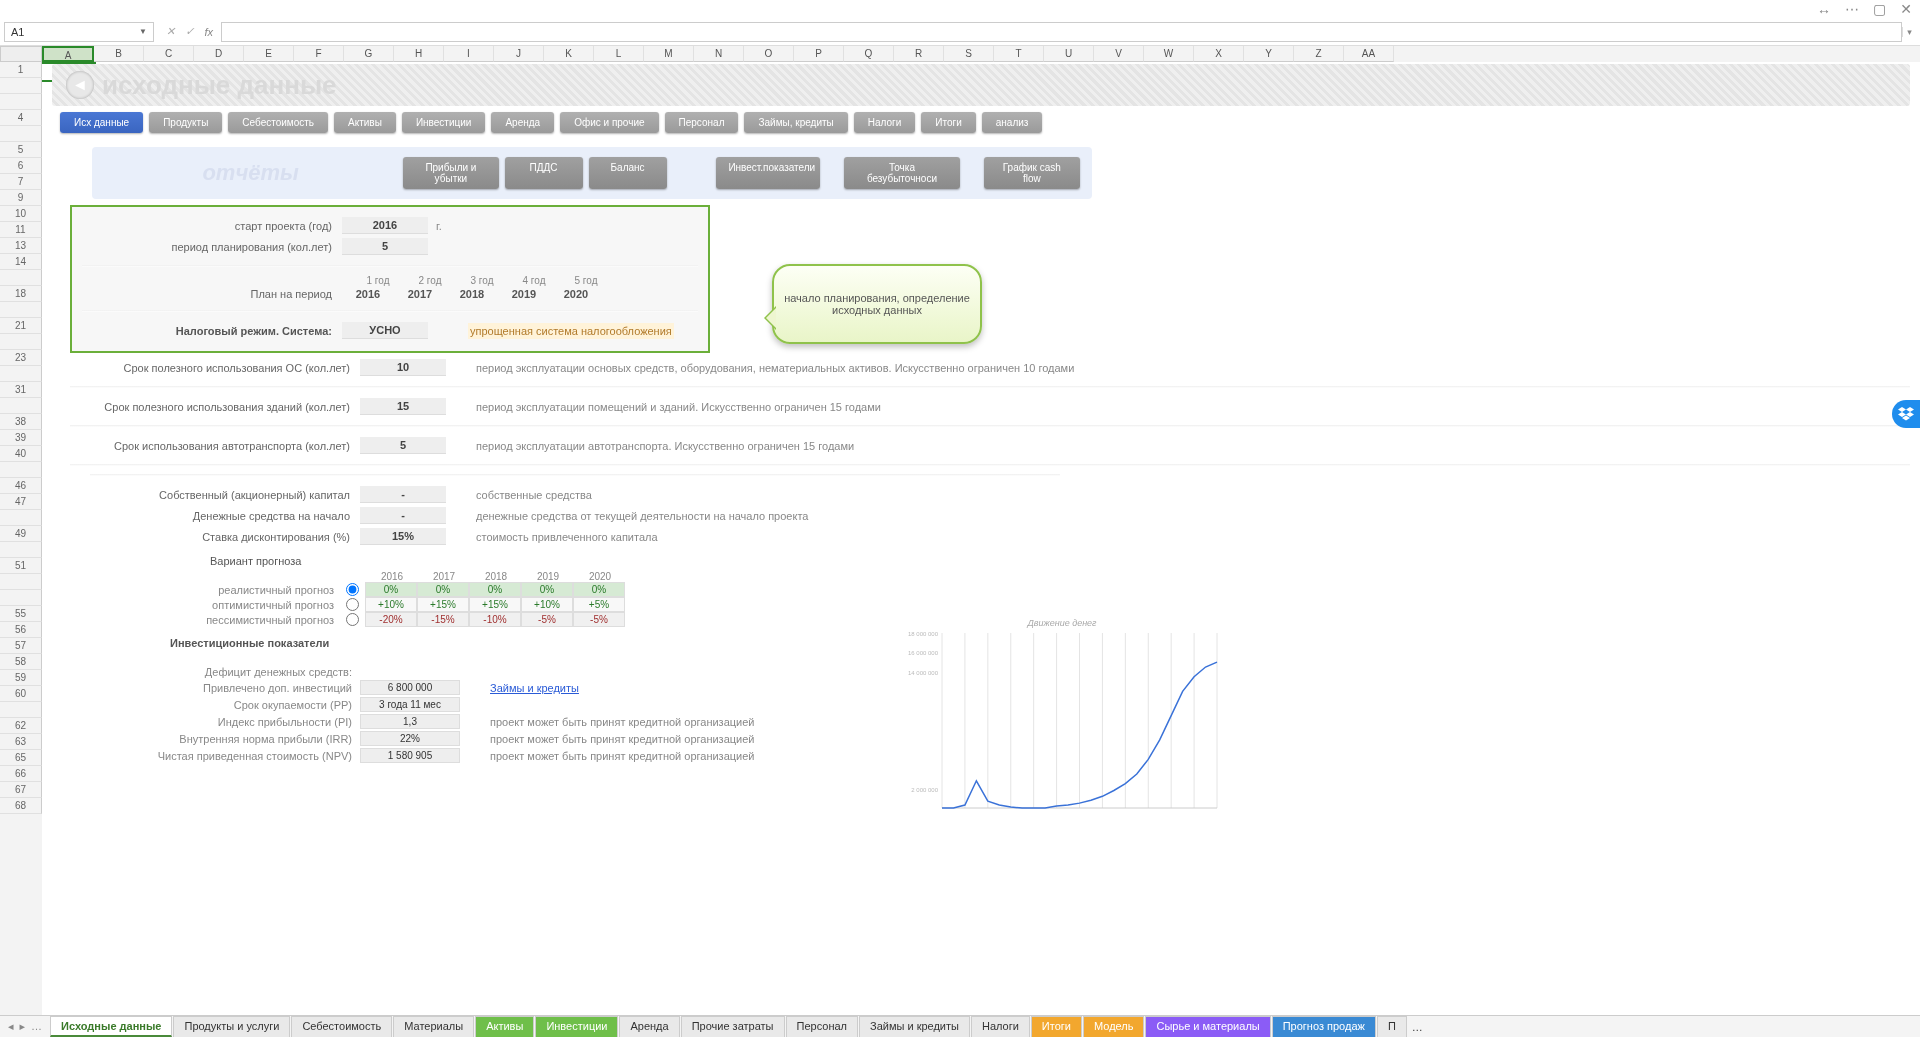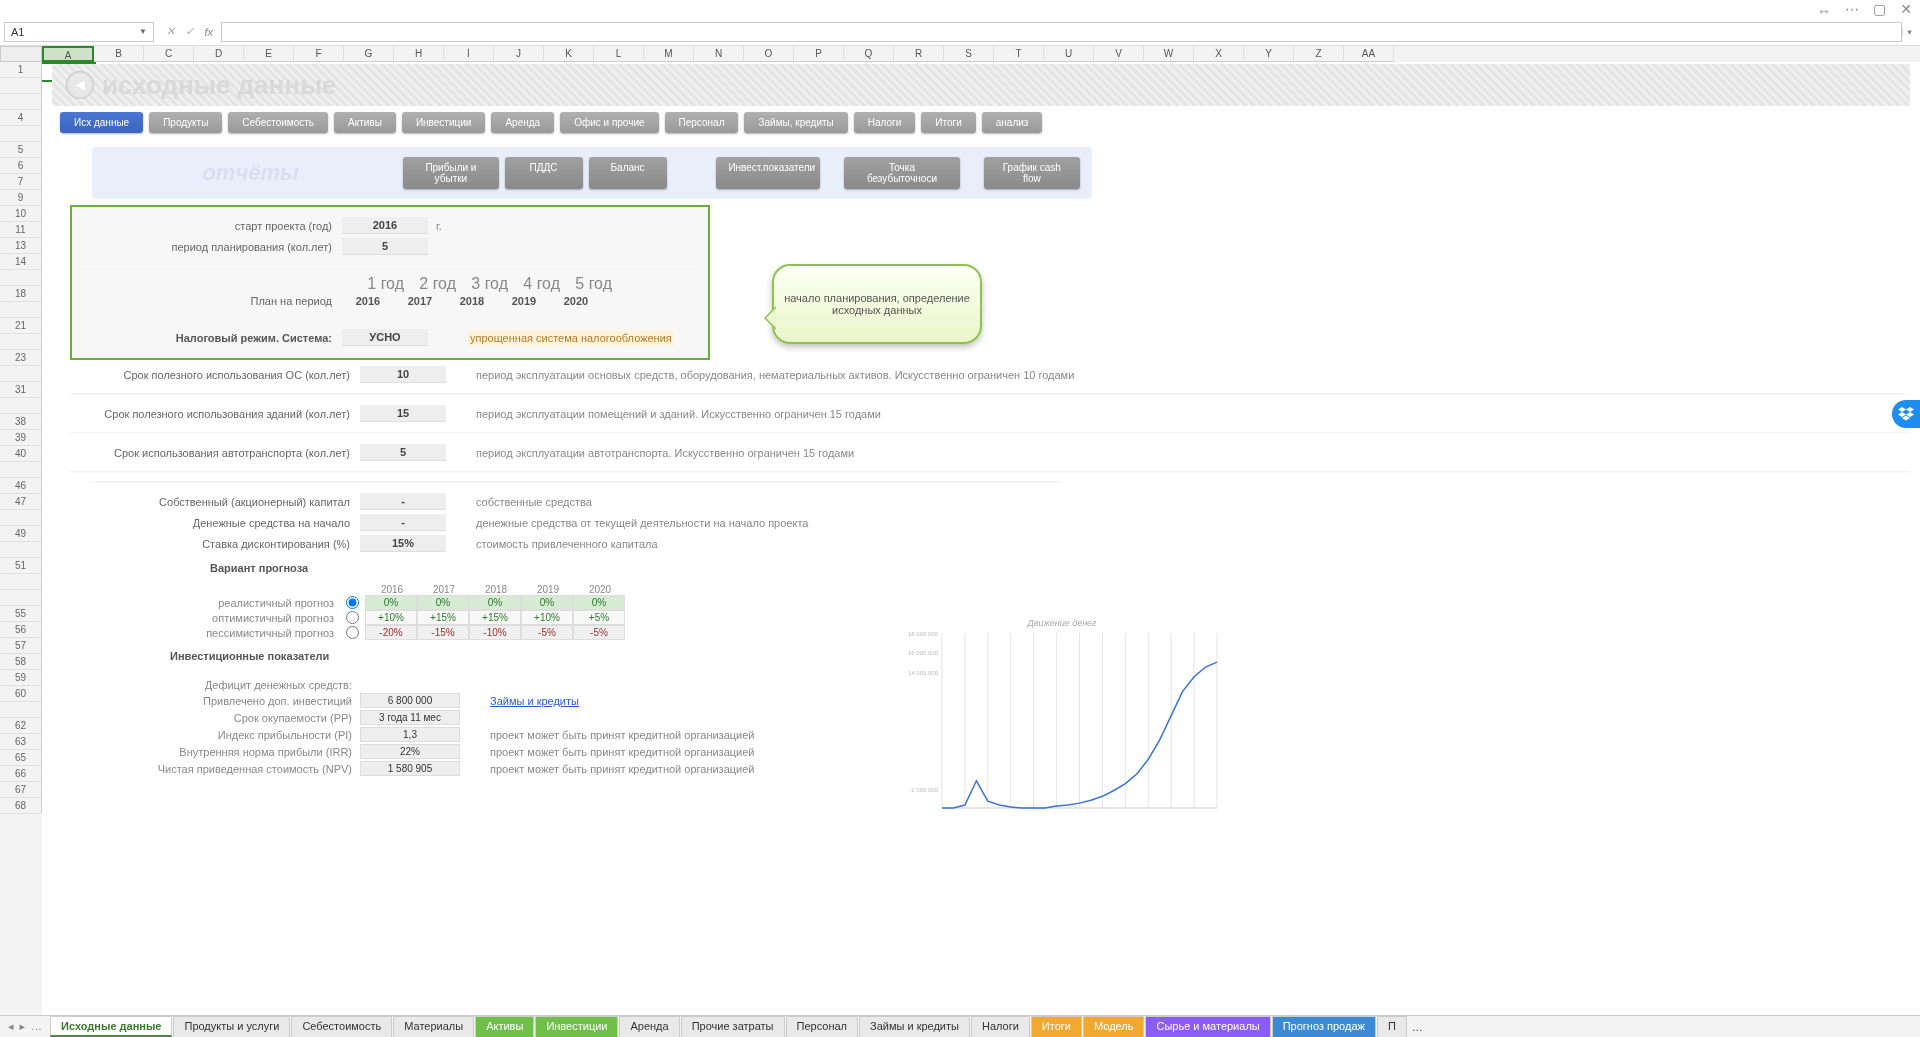--- a/index.html
+++ b/index.html
@@ -49,35 +49,35 @@
   .reports-panel .lbl { width:310px; text-align:center; font-size:22px; font-weight:bold; color:#d8dff0; font-style:italic;}
   .rep-btn { padding:5px 12px; font-size:10px; color:#fff; background:linear-gradient(#a0a0a0,#8a8a8a); border-radius:3px; box-shadow:0 1px 2px rgba(0,0,0,.3); cursor:pointer; min-width:78px; text-align:center;}
   .rep-gap { width:40px;}
 
   .green-box { margin:6px 10px 0 28px; width:640px; border:2px solid #6BAF3A; background:#f7f7f7; padding:8px 10px 10px 10px;}
   .data-row { display:flex; align-items:center; padding:2px 0; font-size:11px; color:#666;}
   .data-row .label { width:260px; text-align:right; padding-right:10px;}
   .data-row .val { width:86px; text-align:center; background:#eeeeee; border-bottom:1px solid #ddd; padding:2px 0; font-weight:bold; color:#444;}
   .data-row .unit { margin-left:8px; color:#888;}
   .year-head { display:flex; margin-left:270px; gap:0;}
-  .year-head div { width:52px; text-align:right; color:#888; font-size:16px;}
+  .year-head div { width:52px; text-align:center; color:#888; font-size:10px;}
   .tax-row .val { background:#eee;}
   .tax-desc { color:#b17a2a; margin-left:40px; background:#fff3d9;padding:2px 2px;}
 
   .callout { position:absolute; left:730px; top:200px; width:210px; height:80px; background:linear-gradient(#fdfff5,#e9f5c8); border:2px solid #8fc24b; border-radius:18px; box-shadow:0 3px 6px rgba(0,0,0,.25); display:flex; align-items:center; justify-content:center; text-align:center; font-size:11px; color:#555; padding:8px;}
   .callout:before { content:""; position:absolute; left:-22px; top:40px; border:12px solid transparent; border-right-color:#8fc24b;}
   .callout:after { content:""; position:absolute; left:-18px; top:42px; border:10px solid transparent; border-right-color:#eef6d0;}
 
   .below-rows { margin:4px 10px 0 28px;}
   .below-rows .data-row .label{ width:290px;}
   .below-rows .desc { margin-left:30px; color:#888;}
   .hr { height:2px; background:linear-gradient(#eee,#fff); margin:8px 0;}
 
   .forecast { margin:8px 10px 0 28px;}
-  .forecast-title { font-weight:bold; color:#555; margin-left:140px; margin-bottom:10px;}
+  .forecast-title { font-weight:normal; color:#555; margin-left:140px; margin-bottom:4px;}
   .forecast-head { display:flex; margin-left:296px;}
   .forecast-head div { width:52px; text-align:center; color:#888; font-size:10px;}
   .f-row { display:flex; align-items:center;}
   .f-row .flabel { width:270px; text-align:right; padding-right:6px; color:#888;}
   .f-row input[type=radio]{ margin:0 6px;}
   .f-row .cell { width:52px; text-align:center; font-size:10px; padding:1px 0; border:1px solid #ddd;}
   .f-row.realistic .cell{ background:#d6ead4; color:#2a7a2a;}
   .f-row.opt .cell{ background:#f8f8f8; color:#2a7a2a;}
   .f-row.pes .cell{ background:#f0f0f0; color:#a03030;}
 

